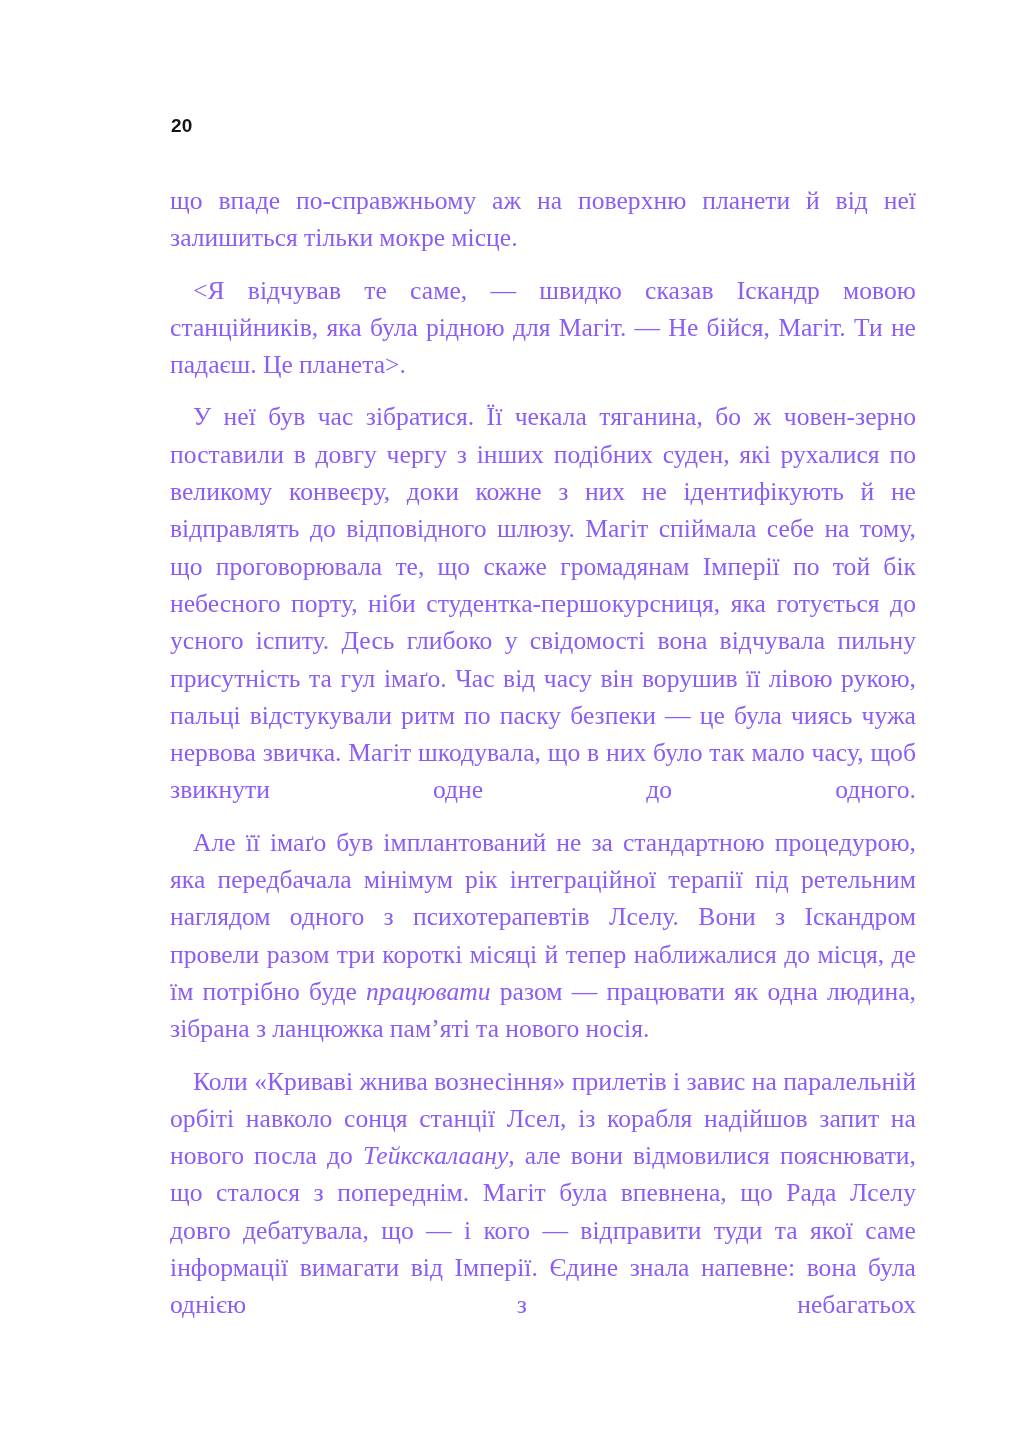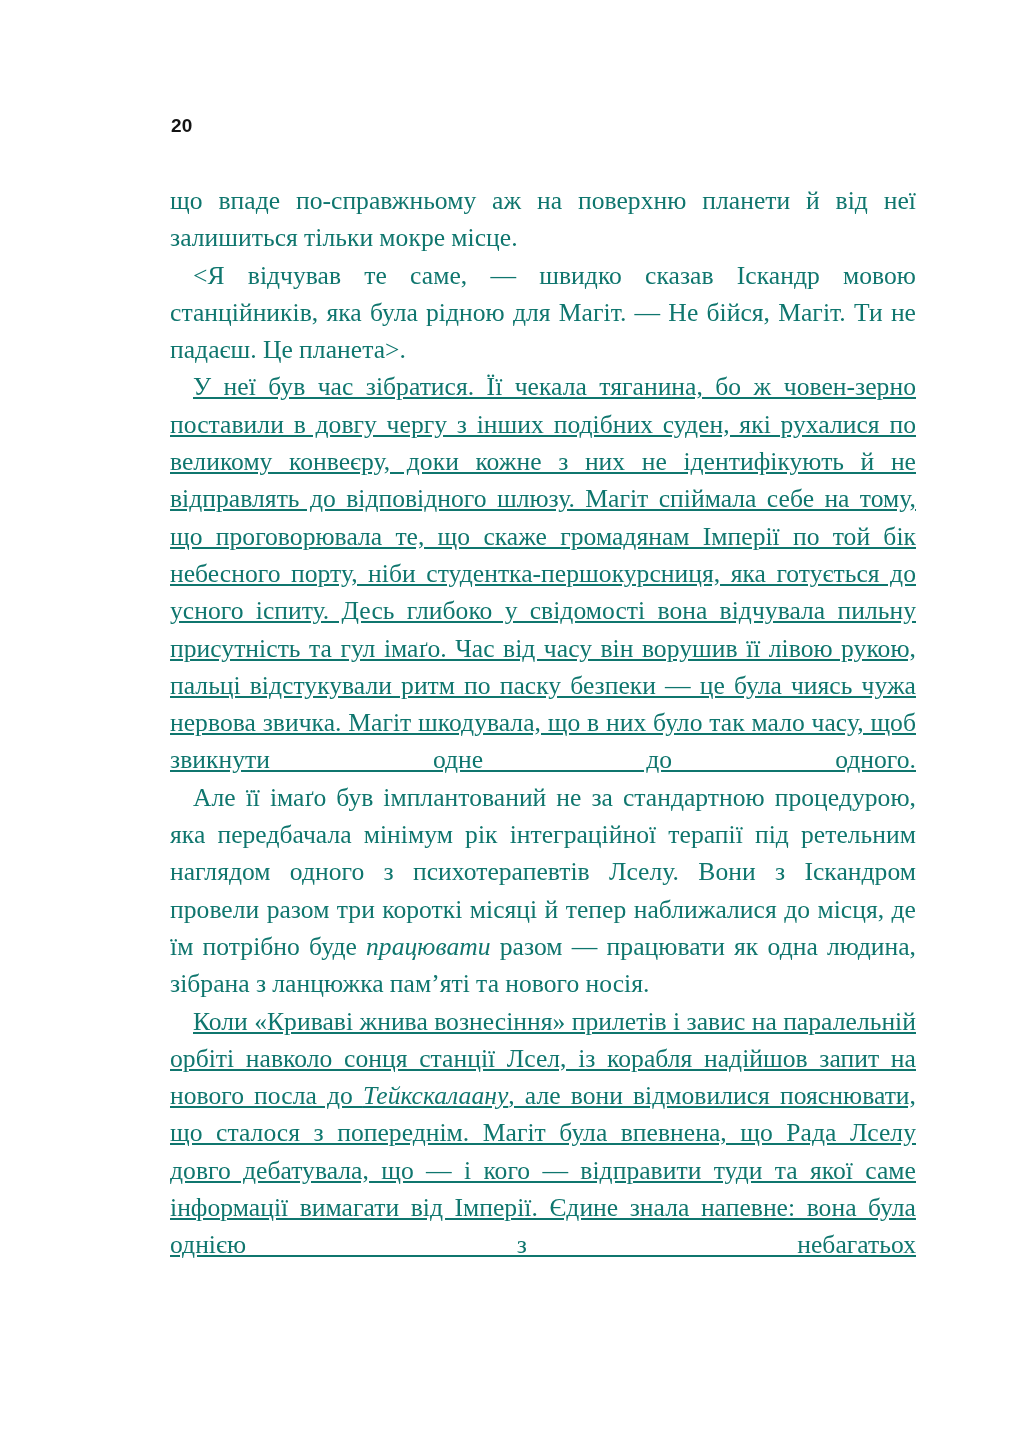--- a/index.html
+++ b/index.html
@@ -42,31 +42,31 @@
 
   .para {
     margin: 0;
     font-size: 25.6px;
     line-height: 37.3px;
     text-align: justify;
     text-justify: inter-word;
     word-spacing: -0.2px;
     letter-spacing: 0.03px;
     hyphens: manual;
-    color: #0f766e;
+    color: #8b5cf6;
   }
 
   .para.indent {
     text-indent: 23px;
+    margin-top: 15px;
   }
 
   
   .para.full-justify {
     text-align-last: justify;
-    text-decoration: underline;
   }
 
   .para i,
   .para em {
     font-style: italic;
   }
 </style>
 </head>
 <body>
 

